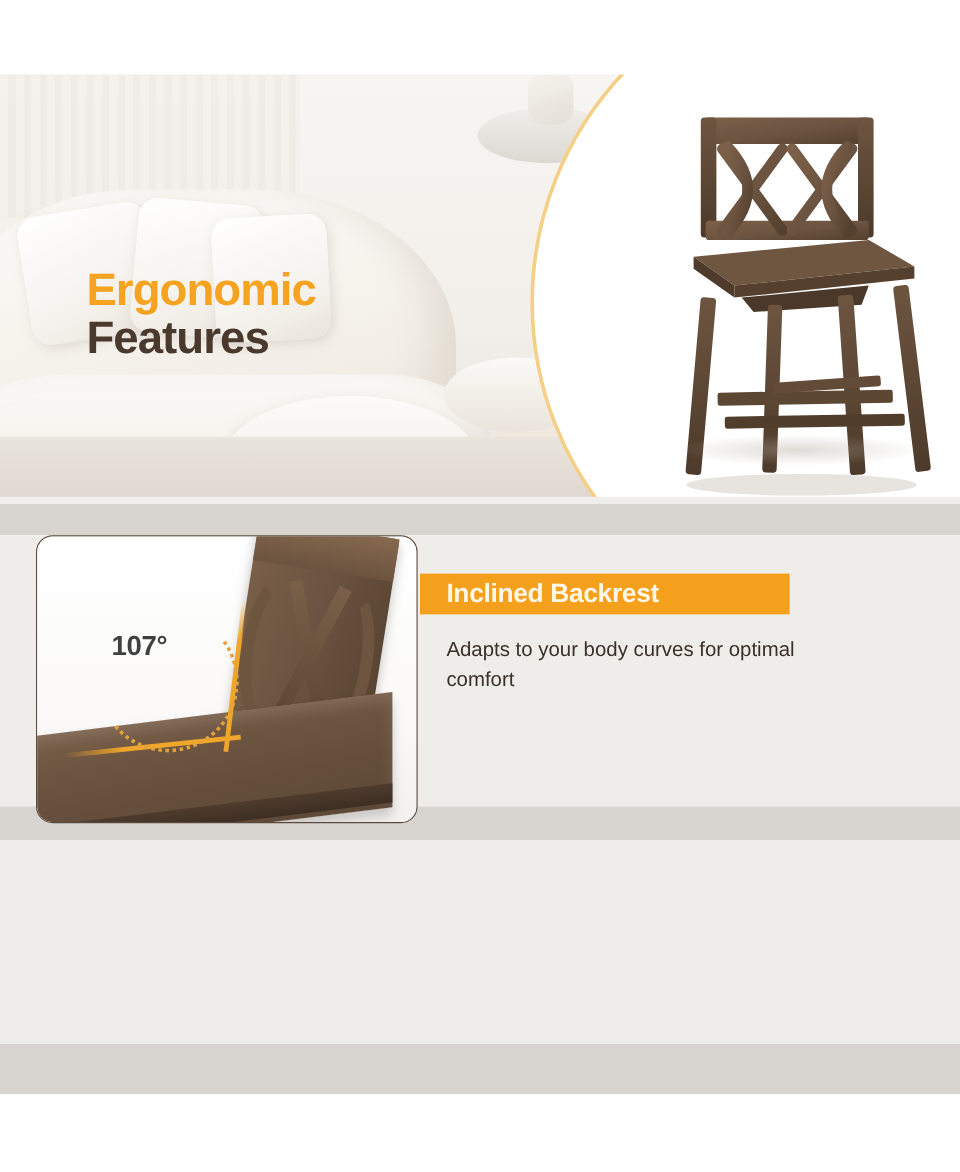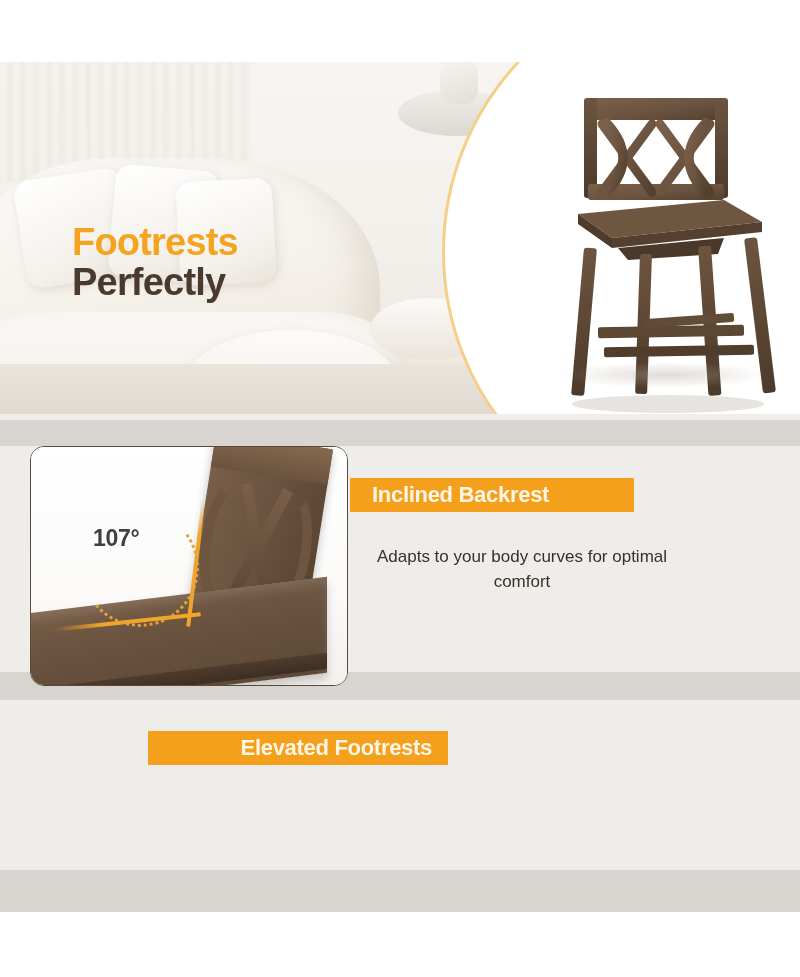--- a/index.html
+++ b/index.html
@@ -149,25 +149,25 @@
   .arrow-up{ position:absolute; left:136px; top:86px; width:0; height:0;
     border-left:8px solid transparent; border-right:8px solid transparent; border-bottom:12px solid #F0A62A; }
   .arrow-dn{ position:absolute; left:136px; top:206px; width:0; height:0;
     border-left:8px solid transparent; border-right:8px solid transparent; border-top:12px solid #F0A62A; }
   .measure-label{ position:absolute; left:156px; top:188px; font-size:20px; font-weight:700; color:#E8991F; }
 
   
   .banner{ position:absolute; height:34px; background:#F5A01C;
     display:flex; align-items:center; }
   .banner span{ color:#FFF6E6; font-size:22px; font-weight:700; letter-spacing:-.3px; white-space:nowrap; }
-  .banner.b-backrest{ left:350px; top:478px; width:284px; padding-left:22px; }
+  .banner.b-backrest{ left:350px; top:478px; width:308px; padding-left:22px; }
   .banner.b-footrest{ left:148px; top:731px; width:300px; justify-content:flex-end; padding-right:16px; }
 
   .copy{ position:absolute; font-size:17px; color:#3A3027; line-height:1.45; }
-  .copy.c-backrest{ left:372px; top:530px; width:300px; text-align:center;margin-top:15px; }
+  .copy.c-backrest{ left:372px; top:530px; width:300px; text-align:left; }
   .copy.c-footrest{ left:128px; top:782px; width:320px; text-align:right; }
 </style>
 </head>
 <body>
 
 <div class="page">
 
   <div class="top-pad"></div>
 
   <section class="hero">
@@ -232,22 +232,22 @@
       <rect x="50" y="238" width="146" height="11" rx="2" fill="#5c4733" transform="rotate(-1 120 243)"></rect>
       <rect x="56" y="258" width="150" height="10" rx="2" fill="#503d2c" transform="rotate(-1 130 263)"></rect>
       <rect x="96" y="228" width="90" height="9" rx="2" fill="#624c38" transform="rotate(-4 140 232)"></rect>
 
       <ellipse cx="120" cy="316" rx="96" ry="9" fill="#cfc8bd" opacity=".5"></ellipse>
     </svg>
     <div class="stage-shadow"></div>
     <div class="hero-bottom-strip"></div>
 
     <div class="hero-text">
-      <div class="h-line1">Footrests</div>
-      <div class="h-line2">Perfectly</div>
+      <div class="h-line1">Ergonomic</div>
+      <div class="h-line2">Features</div>
     </div>
   </section>
 
   <div class="band band-1"></div>
   <div class="sheet-1"></div>
   <div class="band band-2"></div>
   <div class="sheet-2"></div>
   <div class="band band-3"></div>
   <div class="bottom-white"></div>
 
@@ -270,18 +270,15 @@
     <div class="ang-horz"></div>
     <div class="ang-arc"></div>
     <div class="ang-label">107°</div>
   </div>
 
   <div class="banner b-backrest">
     <span>Inclined Backrest</span>
   </div>
   <div class="copy c-backrest">Adapts to your body curves for optimal comfort</div>
 
-  <div class="banner b-footrest">
-    <span>Elevated Footrests</span>
-  </div>
 
 
 </div>
 
 </body></html>

